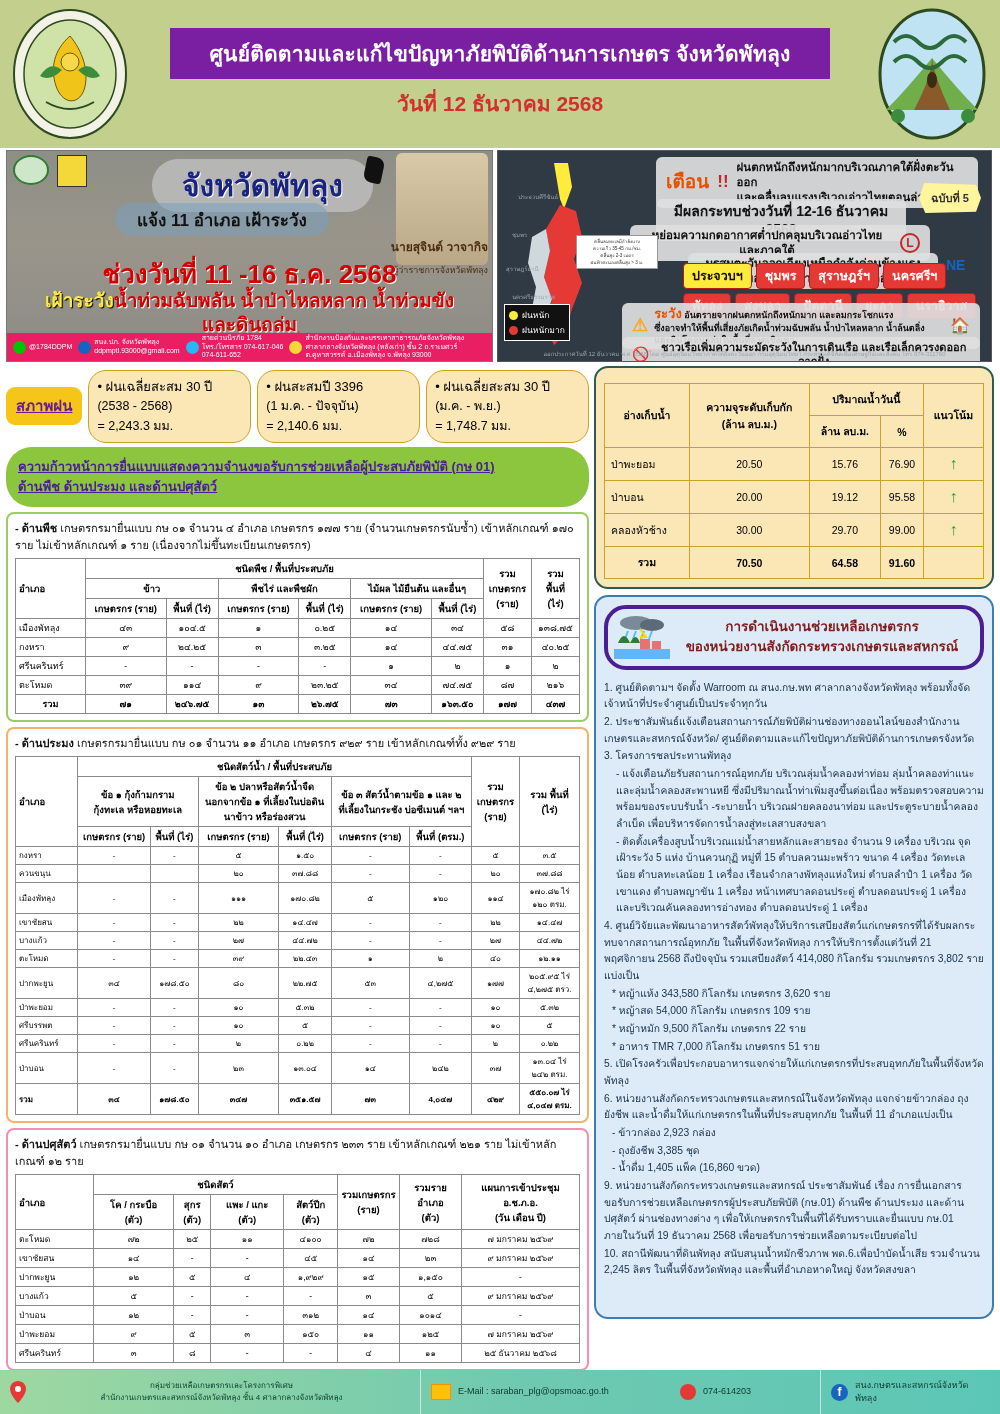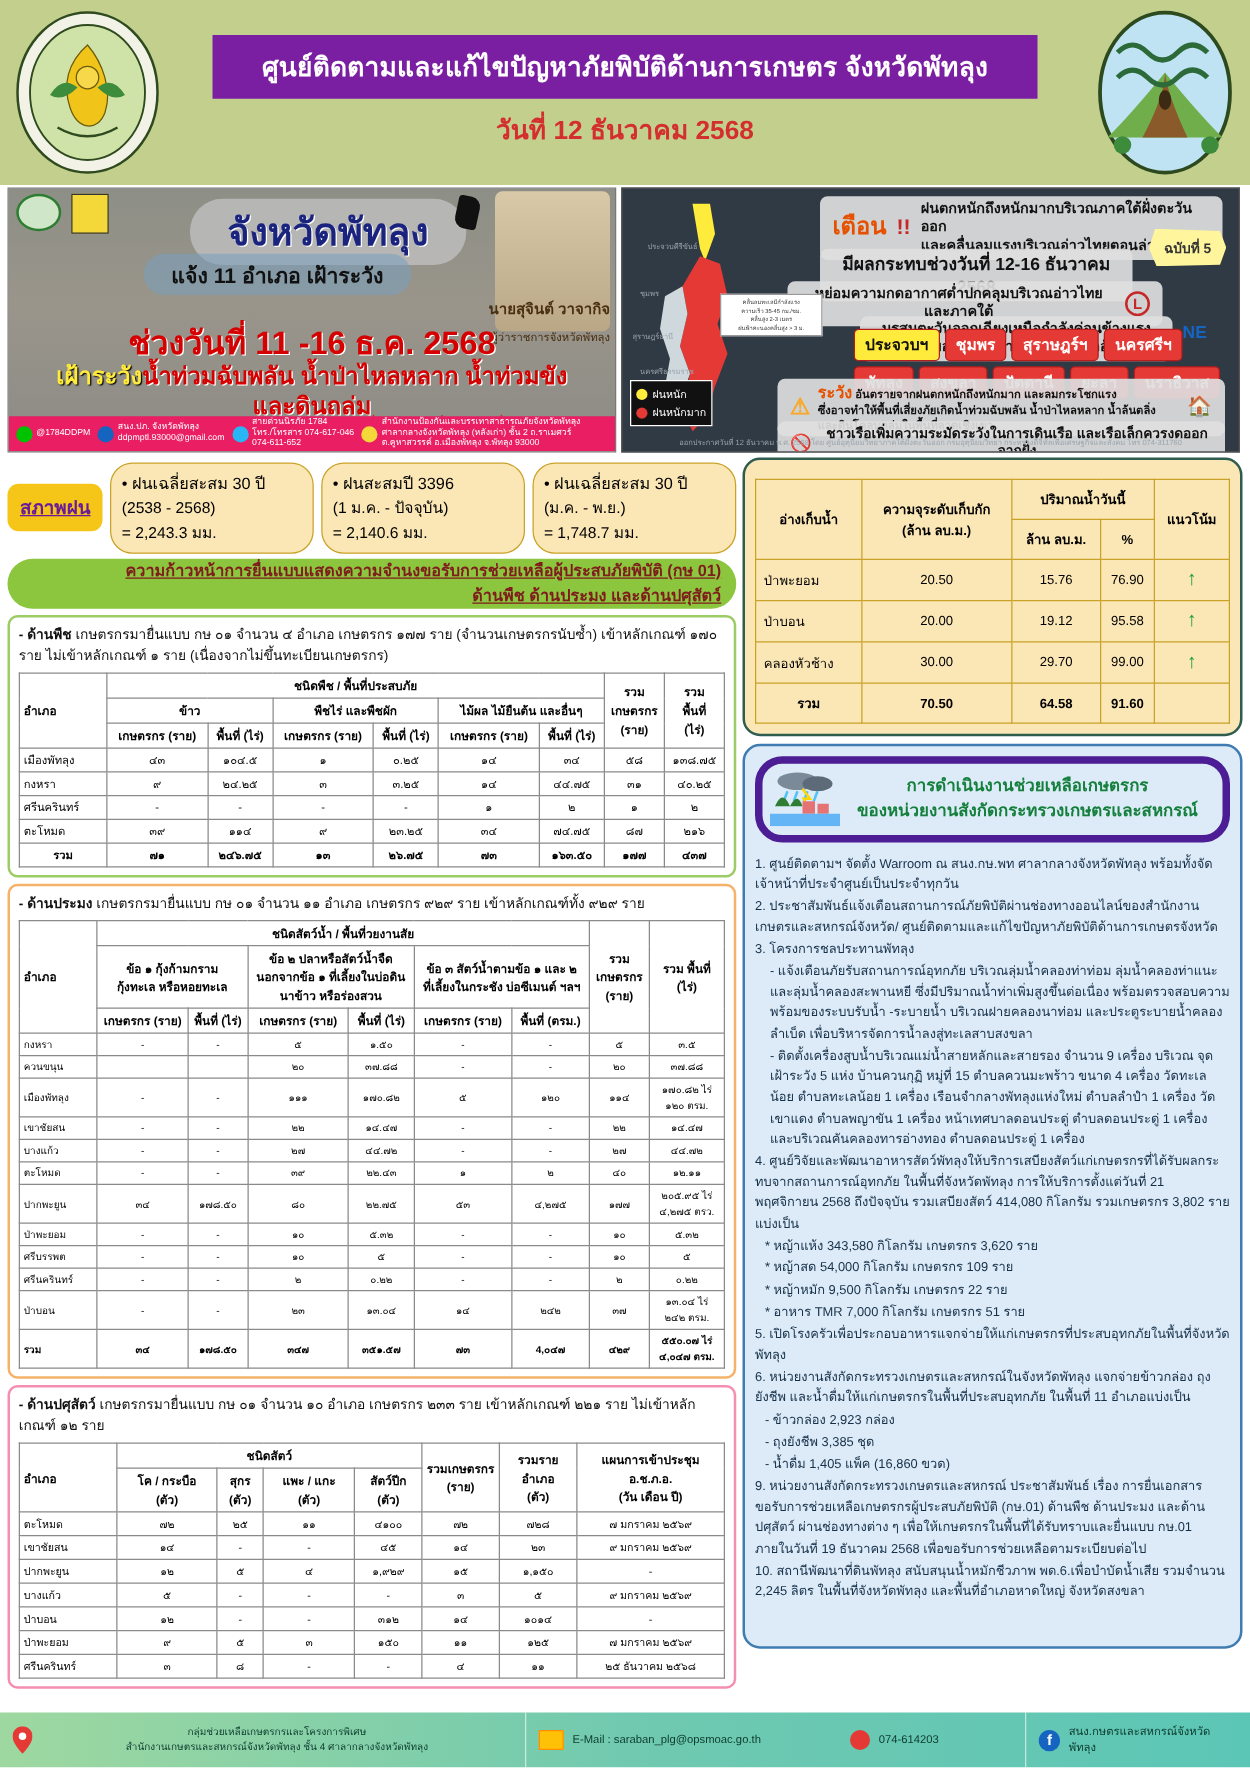--- a/index.html
+++ b/index.html
@@ -117,21 +117,21 @@
 
   .green-note {
     margin-top:4px; background: linear-gradient(180deg,#e4efd0,#cfe3ad);
     border-radius: 22px; padding:7px 12px; text-align:center;
     font-size:11.5px; line-height:1.65; color:#222;
   }
   .green-note .u { text-decoration: underline; font-weight: bold; }
 
   .green-head {
     margin-top:4px; background:#8CC63E; border-radius: 26px;
-    padding:0 12px; text-align:right; color:#7f1d1d;
+    padding:10px 12px; text-align:left; color:#4c1d95;
     font-size:13px; font-weight:bold; line-height:1.55;
   }
   .green-head span { text-decoration: underline; }
 
   
   .sec { border:2px solid; border-radius:8px; padding:6px 7px; margin-top:5px; background:#fff; }
   .sec.plant { border-color:#9ccc65; }
   .sec.fish { border-color:#F5B26B; }
   .sec.livestock { border-color:#F48FB1; }
   .sec-lead { font-size:11px; line-height:1.55; color:#111; margin-bottom:4px; }
@@ -155,23 +155,23 @@
   .res-pill .wicon { position:absolute; left:5px; top:3px; width:22px;height:16px; background:#4FC3F7; border-radius:3px; border:1px solid #0277BD;}
   table.res { width:100%; border-collapse:collapse; margin-top:7px; font-size:10.5px; }
   table.res th, table.res td { border:1px solid #C9A227; padding:7px 3px; text-align:center; }
   table.res th { font-weight:bold; }
   table.res td.lf { text-align:left; padding-left:6px; }
   table.res tr.total td { font-weight:bold; }
   .uparrow { color:#22A13A; font-size:16px; font-weight:bold; }
 
   .ops-box { border:2px solid #3E7CB1; border-radius:14px; background:#DCEBF7; margin-top:6px; padding:8px; height: 724px; overflow:hidden; }
   .ops-title-pill {
-    border:6px solid #4c1d95; border-radius:22px; background:#DCEBF7;
+    border:4px solid #4c1d95; border-radius:22px; background:#DCEBF7;
     padding:8px 10px 8px 66px; position:relative; text-align:center;
-    font-size:13.5px; font-weight:bold; color:#15803d; line-height:1.5;
+    font-size:13.5px; font-weight:bold; color:#7f1d1d; line-height:1.5;
   }
   .ops-title-pill .rainicon { position:absolute; left:6px; top:4px; width:56px; height:46px;}
   .ops-list { margin-top:10px; font-size:10.3px; line-height:1.62; color:#16304a; }
   .ops-list p { margin-bottom:1px; }
   .ops-list p.ind { padding-left: 12px; }
   .ops-list p.ind2 { padding-left: 8px; }
 
   
   .footer {
     position:absolute; left:0; bottom:0; width:1000px; height:44px;
@@ -469,21 +469,21 @@
     </div>
 
     <div class="sec fish">
       <div class="sec-lead">
         <b>- ด้านประมง</b><span> เกษตรกรมายื่นแบบ กษ ๐๑ จำนวน ๑๑ อำเภอ เกษตรกร ๙๒๙ ราย เข้าหลักเกณฑ์ทั้ง ๙๒๙ ราย</span>
       </div>
       <table class="dt" style="font-size:8px">
         <thead>
           <tr>
             <th rowspan="3" class="lf" style="width:62px">อำเภอ</th>
-            <th colspan="6">ชนิดสัตว์น้ำ / พื้นที่วยงานสัย</th>
+            <th colspan="6">ชนิดสัตว์น้ำ / พื้นที่ประสบภัย</th>
             <th rowspan="3" style="width:48px;white-space:pre-line">รวม
 เกษตรกร
 (ราย)</th>
             <th rowspan="3" style="width:60px;white-space:pre-line">รวม พื้นที่
 (ไร่)</th>
           </tr>
           <tr>
             <th colspan="2" style="white-space:pre-line">ข้อ ๑ กุ้งก้ามกราม
 กุ้งทะเล หรือหอยทะเล</th>
             <th colspan="2" style="white-space:pre-line">ข้อ ๒ ปลาหรือสัตว์น้ำจืด

